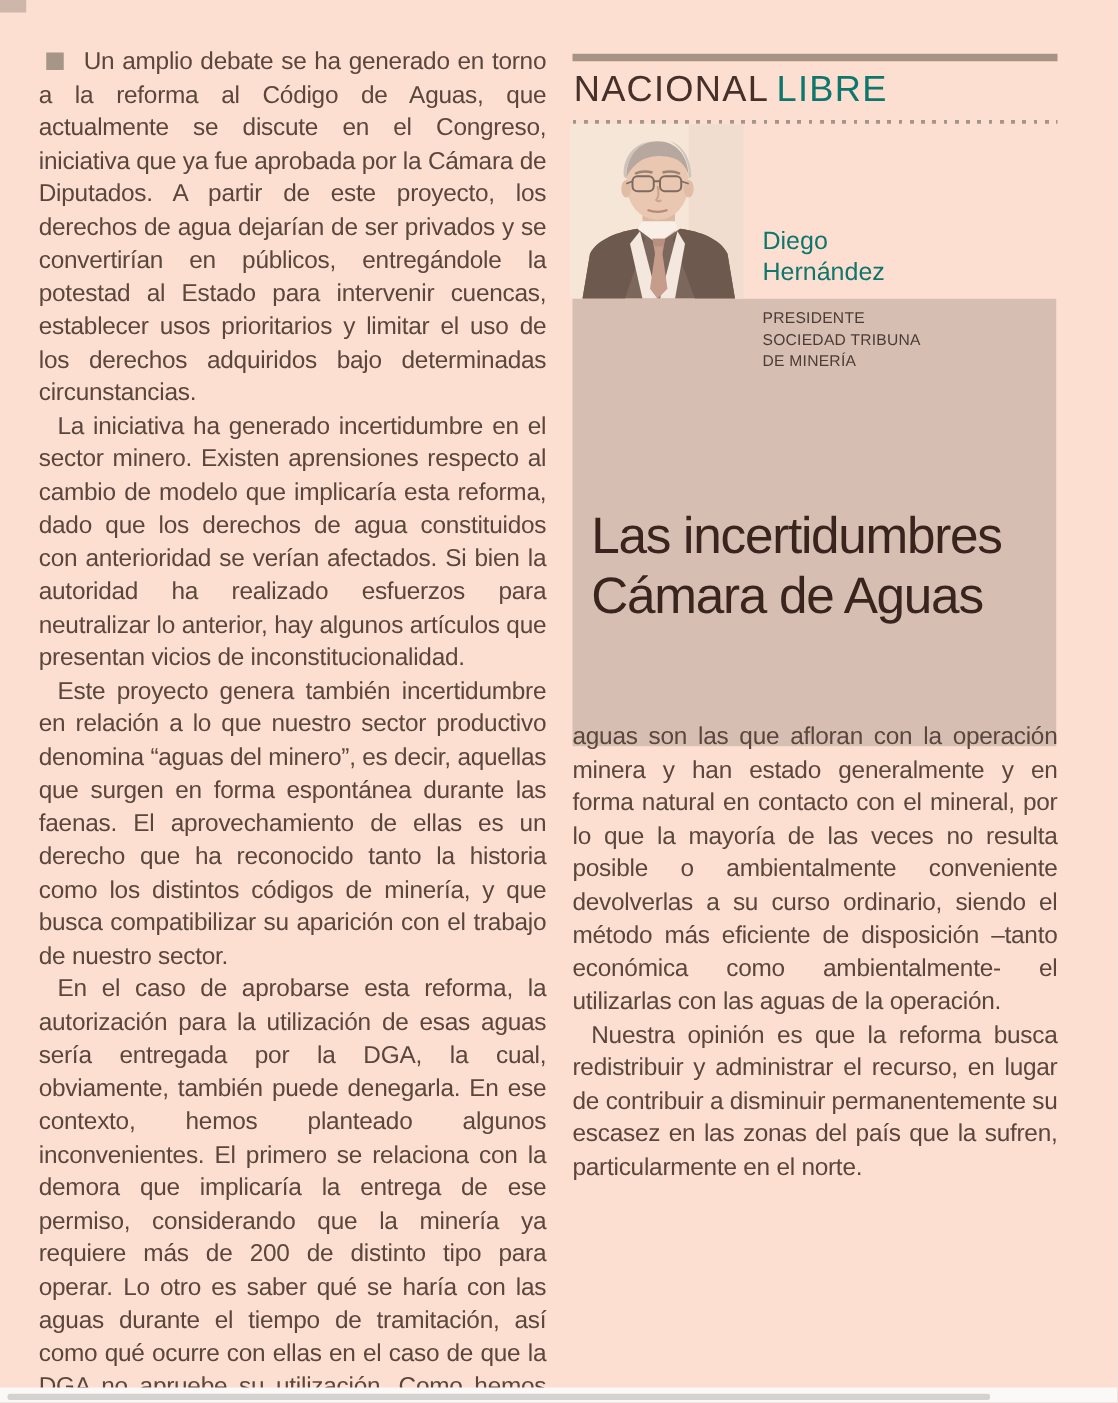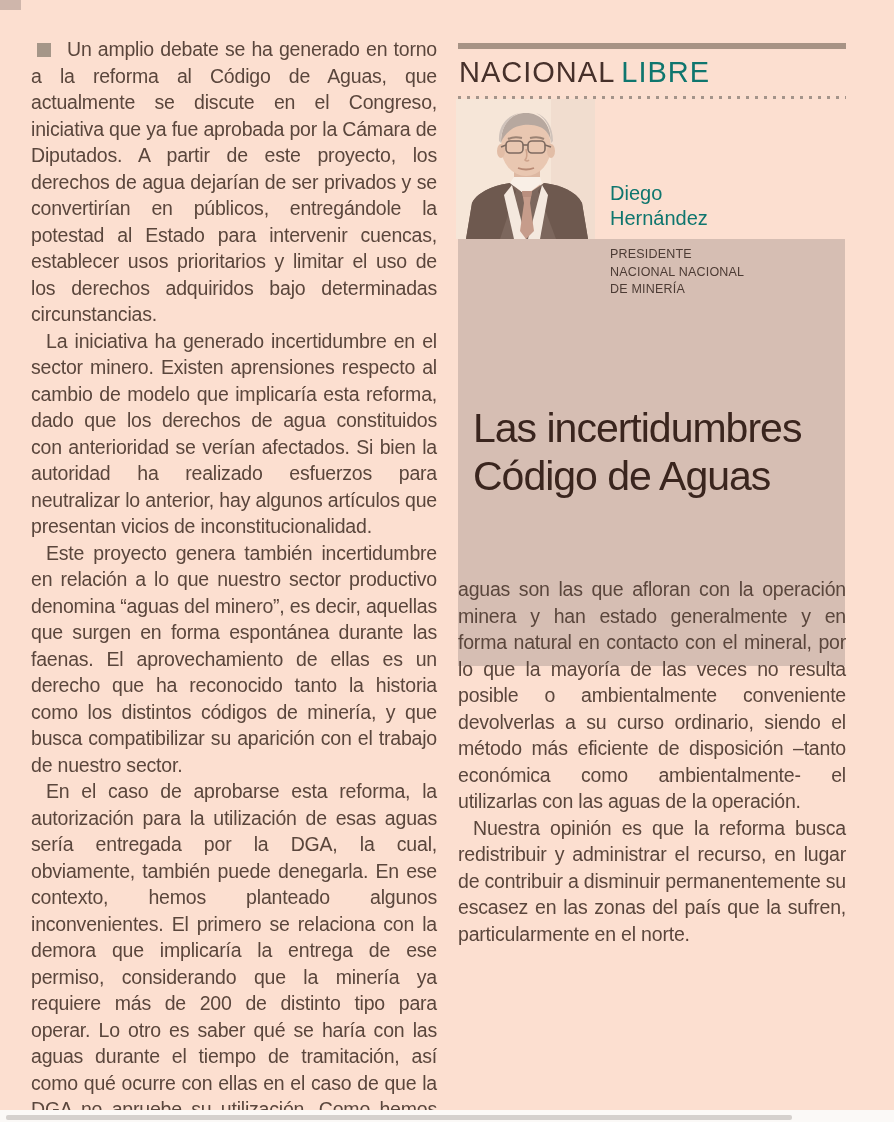--- a/index.html
+++ b/index.html
@@ -60,21 +60,21 @@
   .photo {
     position:absolute; left:-2px; top:99px;
     width:139px; height:140px;
   }
   .author-name {
     position:absolute; left:152px; top:181px;
     font-size:20px; line-height:25px; color:#0f766e;
   }
   .title-box {
     position:absolute; left:0; top:239px;
-    width:387px; height:427px;
+    width:387px; height:358px;
     background:#d6beb3;
   }
   .author-title {
     position:absolute; left:152px; top:7px;
     font-size:12.5px; line-height:17.5px;
     color:#4c3b34; letter-spacing:0.2px;
   }
   .headline {
     position:absolute; left:15px; top:165px;
     font-size:41px; line-height:48px;
@@ -160,26 +160,26 @@
     </div>
 
     <div class="author-name">
       <div>Diego</div>
       <div>Hernández</div>
     </div>
 
     <div class="title-box">
       <div class="author-title">
         <div>PRESIDENTE</div>
-        <div>NACIONAL NACIONAL</div>
+        <div>SOCIEDAD TRIBUNA</div>
         <div>DE MINERÍA</div>
       </div>
       <div class="headline">
         <div>Las incertidumbres</div>
-        <div>Código de Aguas</div>
+        <div>Cámara de Aguas</div>
       </div>
     </div>
 
     <div class="right-body">
       <p class="body">aguas son las que afloran con la operación minera y han estado generalmente y en forma natural en contacto con el mineral, por lo que la mayoría de las veces no resulta posible o ambientalmente conveniente devolverlas a su curso ordinario, siendo el método más eficiente de disposición –tanto económica como ambientalmente- el utilizarlas con las aguas de la operación.</p>
       <p class="body indent">Nuestra opinión es que la reforma busca redistribuir y administrar el recurso, en lugar de contribuir a disminuir permanentemente su escasez en las zonas del país que la sufren, particularmente en el norte.</p>
     </div>
   </div>
 
   <div class="bottom-strip">

